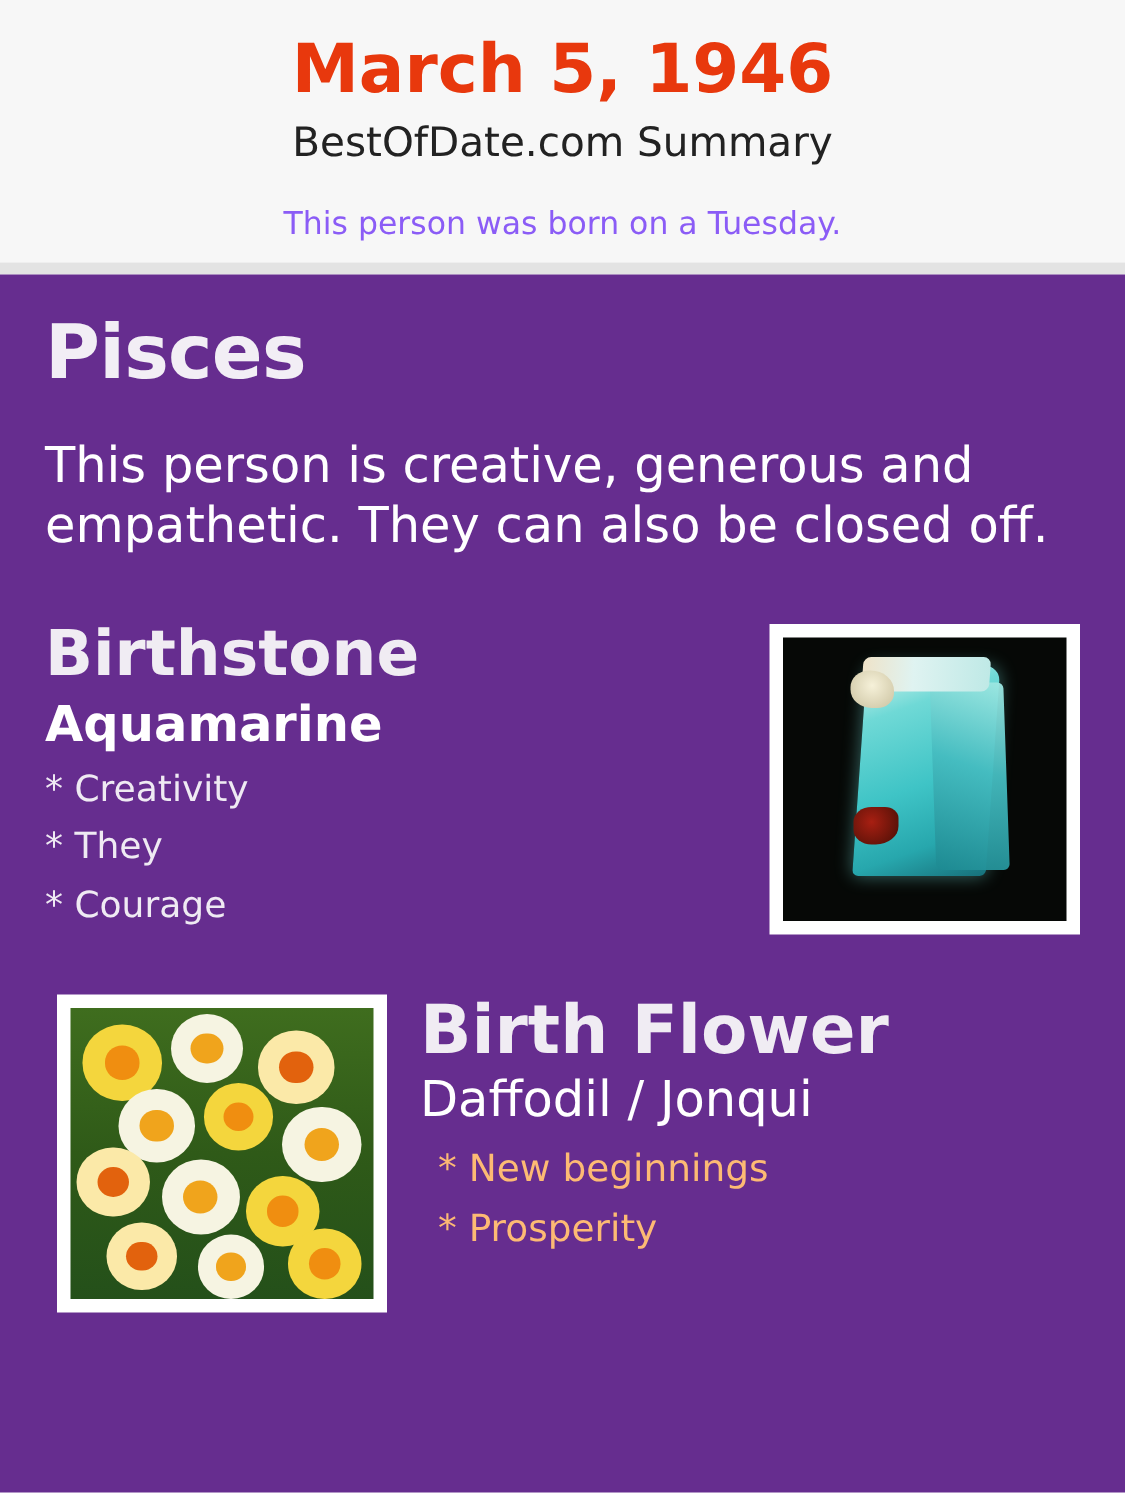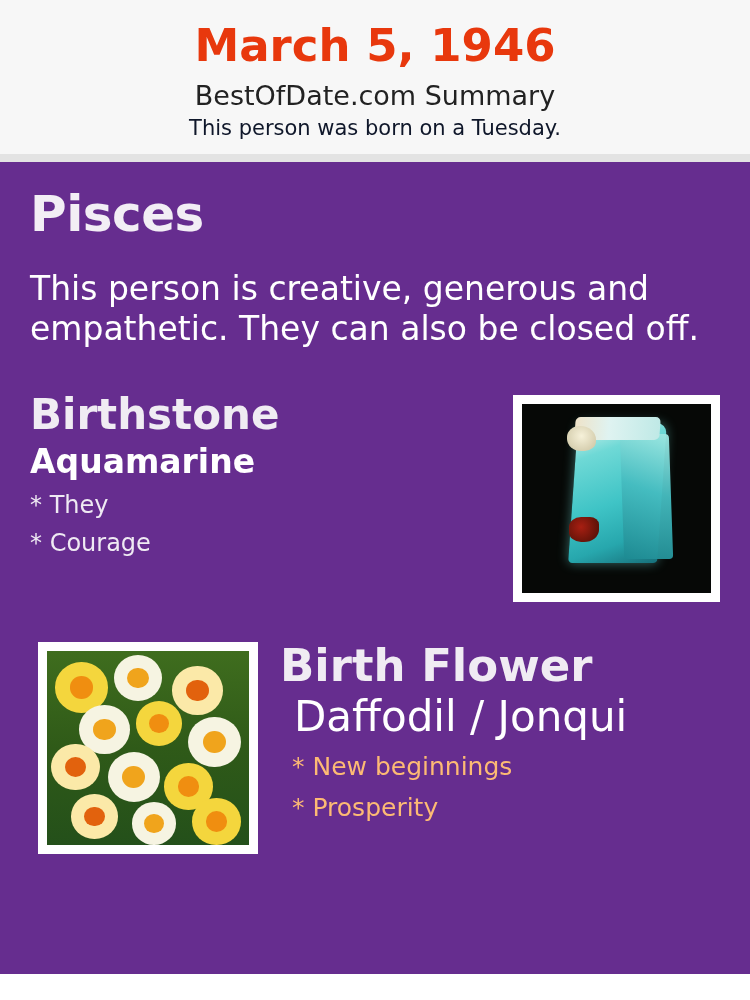--- a/index.html
+++ b/index.html
@@ -38,23 +38,23 @@
     margin: 0;
   }
   .header-site {
     color: #222222;
     font-size: 27px;
     font-weight: normal;
     margin: 12px 0 0 0;
     line-height: 1.1;
   }
   .header-sub {
-    color: #0f172a;
+    color: #8b5cf6;
     font-size: 21px;
-    margin: 6px 0 0 0;
+    margin: 27px 0 0 0;
     line-height: 1.1;
   }
   .header-rule {
     height: 8px;
     background: #e3e3e3;
     width: 100%;
   }
 
   
   .panel {
@@ -226,22 +226,22 @@
   }
   .flower-title {
     color: #f0ecf3;
     font-size: 45px;
     font-weight: bold;
     margin: 8px 0 0 0;
     line-height: 1.08;
   }
   .flower-name {
     color: #ffffff;
-    font-size: 42px;
-    margin: 4px 0 0 14px;
+    font-size: 33px;
+    margin: 4px 0 0 0;
     line-height: 1.1;
   }
   .flower-bullet {
     color: #fdba74;
     font-size: 25px;
     margin: 14px 0 0 12px;
     line-height: 1.05;
   }
 </style>
 </head>
@@ -257,20 +257,21 @@
   <div class="header-rule"></div>
 
   <div class="panel">
 
     <div class="sign-name">Pisces</div>
     <div class="sign-desc">This person is creative, generous and empathetic. They can also be closed off.</div>
 
     <div class="stone-block">
       <div class="stone-title">Birthstone</div>
       <div class="stone-name">Aquamarine</div>
+      <div class="bullet">* Creativity</div>
       <div class="bullet">* They</div>
       <div class="bullet">* Courage</div>
 
       <div class="stone-photo">
         <div class="stone-photo-inner">
           <div class="crystal"></div>
           <div class="crystal2"></div>
           <div class="crystal-top"></div>
           <div class="matrix-white"></div>
           <div class="matrix-red"></div>

